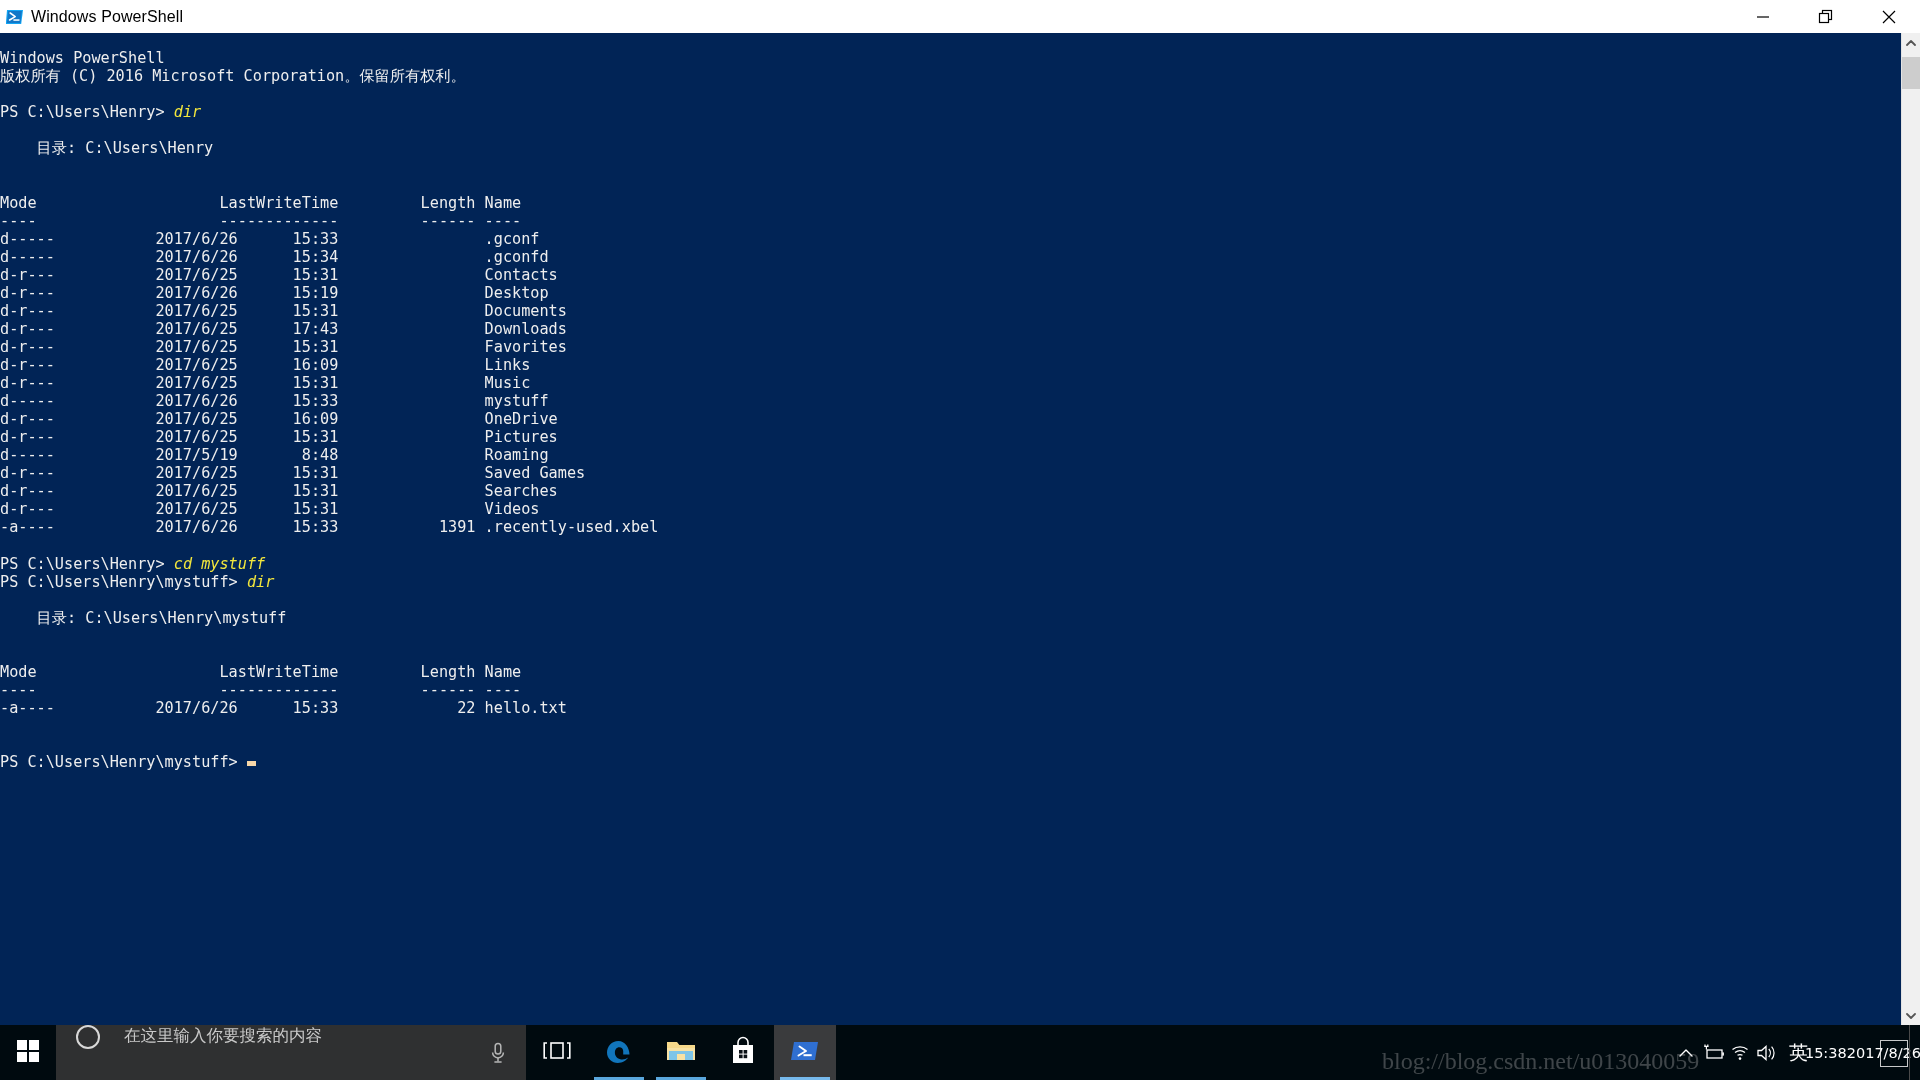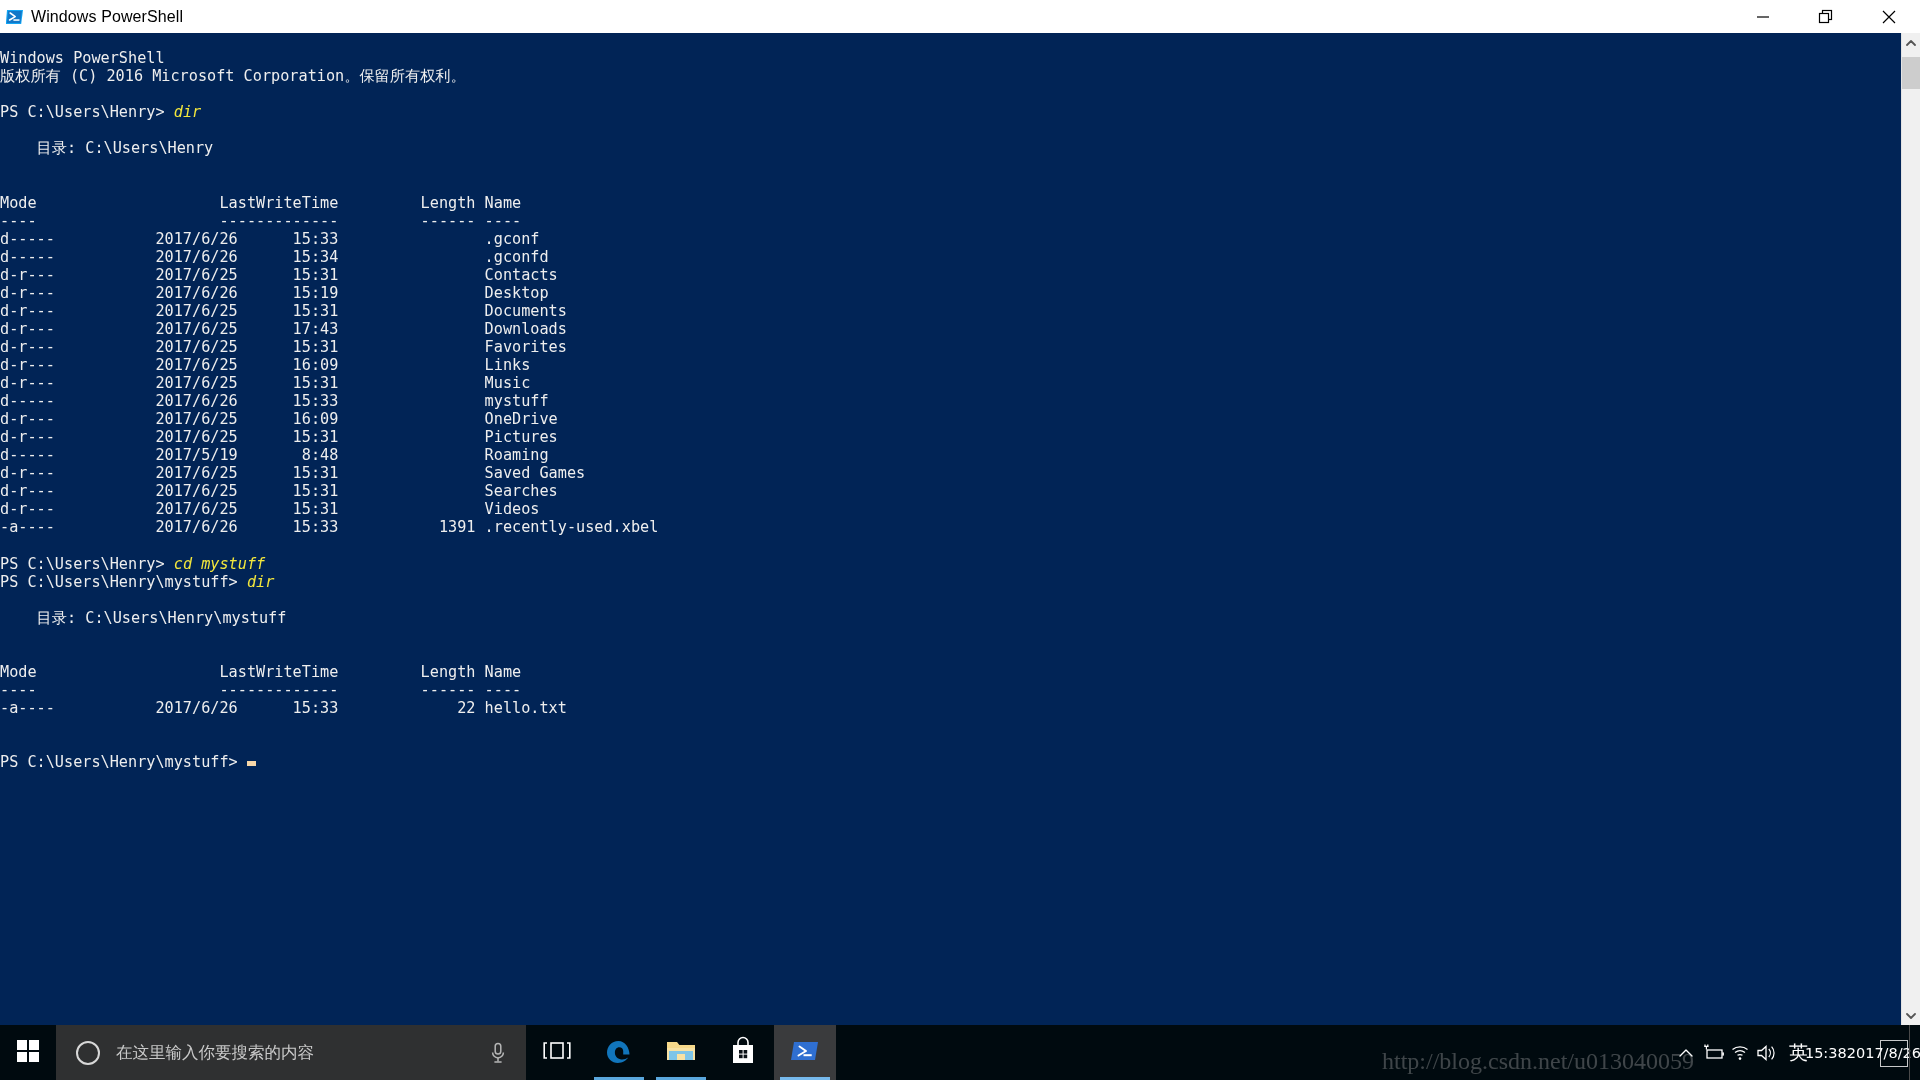--- a/index.html
+++ b/index.html
@@ -135,22 +135,22 @@
     display: flex;
     align-items: center;
     justify-content: center;
     flex: none;
   }
   #search-box {
     width: 470px;
     height: 55px;
     background: #2f3031;
     display: flex;
-    align-items: center;
-    flex: none;
+    flex: none;
+    gap: 8px;
   }
   #cortana-ring {
     width: 24px; height: 24px;
     border: 2.5px solid #d8d8d8;
     border-radius: 50%;
     margin-left: 20px;
     margin-right: 16px;
     flex: none;
     box-sizing: border-box;
   }
@@ -455,15 +455,15 @@
       <div id="ime-indicator">英</div>
       <div id="clock">
         <div>15:38</div>
         <div>2017/8/26</div>
       </div>
       <div id="show-desktop"></div>
     </div>
   </div>
 
   <div id="tray-square"></div>
-  <div id="watermark">http://blog.csdn.net/u013040059</div>
+  <div id="watermark">blog://blog.csdn.net/u013040059</div>
 
 </div>
 
 </body></html>

